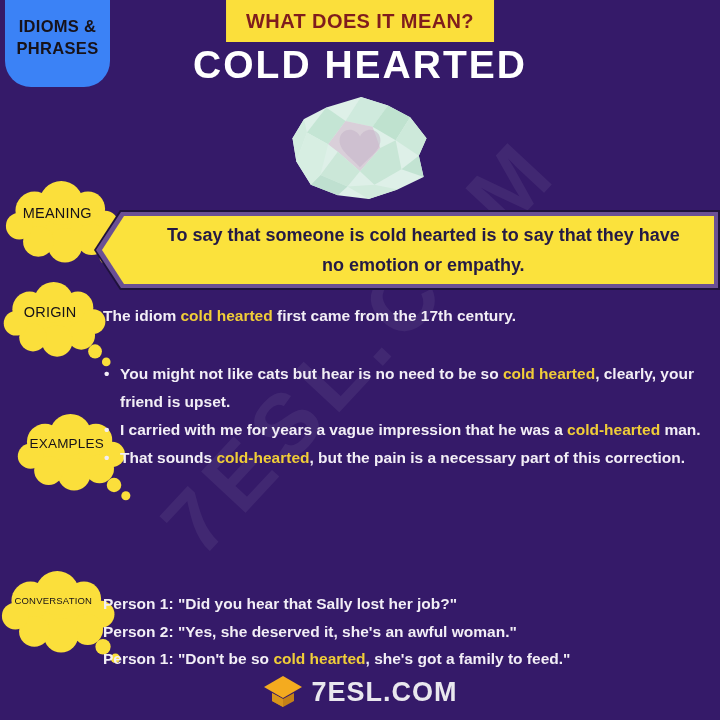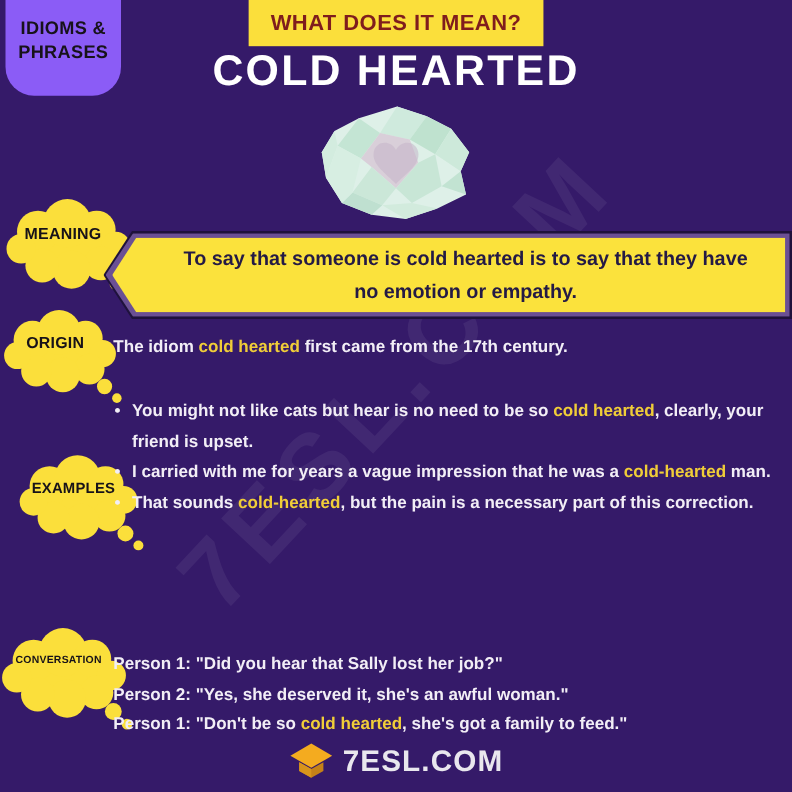--- a/index.html
+++ b/index.html
@@ -29,21 +29,21 @@
     transform: rotate(-47deg);
     pointer-events: none;
     white-space: nowrap;
   }
 
   
   .badge {
     position: absolute;
     left: 5px; top: 0;
     width: 105px; height: 87px;
-    background: #8b5cf6;
+    background: #3b82f6;
     border-radius: 0 0 26px 26px;
     padding-top: 15px;
     text-align: center;
     font-weight: 800;
     font-size: 16.5px;
     line-height: 22px;
     color: #171219;
     letter-spacing: 0.3px;
   }
   .top-banner {
@@ -80,21 +80,21 @@
   
   .bubble {
     position: absolute;
   }
   .bubble svg { position: absolute; left: 0; top: 0; width: 100%; height: 100%; }
   .bubble .bubble-label {
     position: absolute;
     left: 0; top: 26%;
     width: 86%;
     text-align: center;
-    font-weight: 700;
+    font-weight: 400;
     color: #171219;
     letter-spacing: 0.2px;
   }
   .bubble-meaning      { left: 4px;  top: 180px; width: 124px; height: 96px; }
   .bubble-origin       { left: 2px;  top: 281px; width: 112px; height: 88px; }
   .bubble-examples     { left: 16px;  top: 413px; width: 118px; height: 90px; }
   .bubble-conversation { left: 0px;  top: 570px; width: 124px; height: 96px; padding-left: 18px; }
   .bubble-meaning .bubble-label,
   .bubble-origin .bubble-label   { font-size: 14.5px; }
   .bubble-examples .bubble-label { font-size: 13.5px; }

